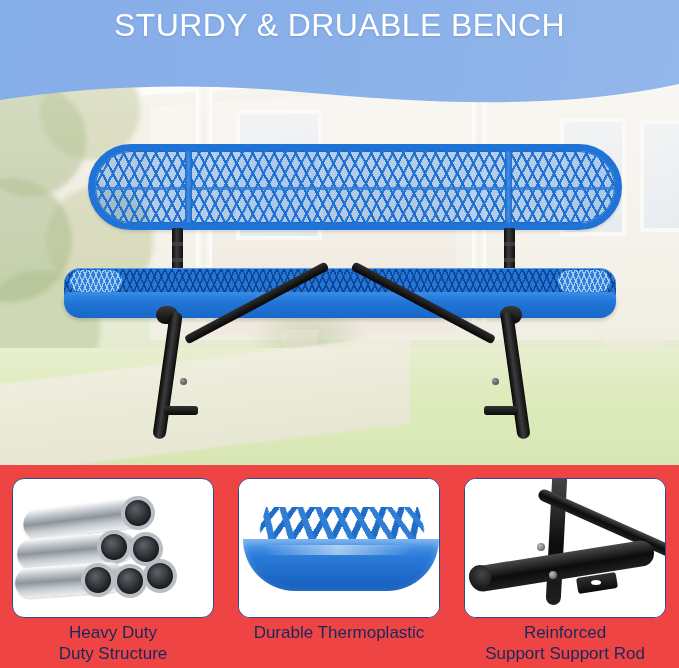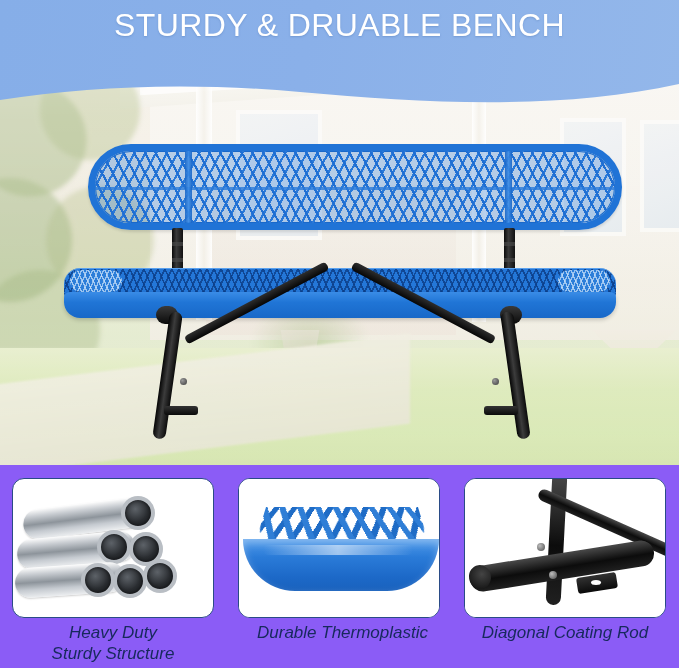--- a/index.html
+++ b/index.html
@@ -3,21 +3,21 @@
 <meta charset="utf-8">
 <style>
   * { margin:0; padding:0; box-sizing:border-box; }
   body {
     width:679px; height:668px;
     background:#ffffff;
     font-family:"Liberation Sans", sans-serif;
     overflow:hidden;
     position:relative;
   }
-  #page { position:relative; width:679px; height:668px; overflow:hidden; background:#8b5cf6; }
+  #page { position:relative; width:679px; height:668px; overflow:hidden; background:#ef4444; }
 
   
   .hero { position:absolute; left:0; top:0; width:679px; height:465px; overflow:hidden; }
 
   
   .bg-photo { position:absolute; inset:0; overflow:hidden; }
   .sky-wash { position:absolute; left:0; top:0; width:679px; height:470px;
     background:linear-gradient(180deg,#efe9dd 0%, #f2ece0 30%, #eae6d6 45%, #e6e9cf 58%, #dfe7c6 72%, #d6e3ba 100%); }
   .house {
     position:absolute; left:150px; top:40px; width:560px; height:300px;
@@ -189,29 +189,29 @@
     position:absolute; height:9px;
     background:linear-gradient(180deg,#2e2e2e,#060606);
     border-radius:4px;
   }
   .dg-l { left:186px; top:336px; width:160px; transform:rotate(-28deg); transform-origin:left center; }
   .dg-r { left:334px; top:336px; width:160px; transform:rotate(28deg); transform-origin:right center; }
   .bolt { position:absolute; width:7px; height:7px; border-radius:50%;
     background:radial-gradient(circle at 35% 35%,#9a9a9a,#3a3a3a); }
 
   
-  .panels { position:absolute; left:0; top:470px; width:679px; height:198px;font-style:italic; }
+  .panels { position:absolute; left:0; top:470px; width:679px; height:198px; }
   .panel { position:absolute; top:8px; width:202px; height:140px;
     border:1.5px solid #2a4b86; border-radius:12px; background:#ffffff; overflow:hidden; }
   .p1 { left:12px; } .p2 { left:238px; } .p3 { left:464px; }
   .caption {
     position:absolute; top:152px; width:202px; text-align:center;
     color:#17295c; font-size:17px; line-height:21px; font-weight:400;
   }
-  .c1 { left:12px; } .c2 { left:226px;text-align:right; } .c3 { left:464px; }
+  .c1 { left:12px; } .c2 { left:238px; } .c3 { left:464px; }
 
   
   .tubes { position:absolute; inset:0; }
   .tube {
     position:absolute; height:30px; border-radius:15px;
     background:linear-gradient(180deg,#fdfdfd 0%, #c9cdd2 22%, #8d949b 50%, #c5cad0 74%, #eceef0 100%);
     box-shadow:0 1px 2px rgba(0,0,0,.2);
   }
   .tube-end {
     position:absolute; width:34px; height:34px; border-radius:50%;
@@ -341,21 +341,21 @@
         <div class="tube-end" style="left:116px; top:53px;"></div>
 
         <div class="tube" style="left:2px; top:86px; width:110px; transform:rotate(-4deg);"></div>
         <div class="tube-end" style="left:68px; top:84px;"></div>
         <div class="tube-end" style="left:100px; top:85px;"></div>
         <div class="tube-end" style="left:130px; top:80px;"></div>
       </div>
     </div>
     <div class="caption c1">
       <div>Heavy Duty</div>
-      <div>Sturdy Structure</div>
+      <div>Duty Structure</div>
     </div>
 
     <div class="panel p2">
       <div class="tp-wrap">
         <div class="tp-mesh"></div>
         <div class="tp-rail"></div>
         <div class="tp-gloss"></div>
       </div>
     </div>
     <div class="caption c2">
@@ -368,16 +368,17 @@
         <div class="rod rod-diag"></div>
         <div class="rod rod-horiz"></div>
         <div class="rod-cap"></div>
         <div class="rod-plate"></div>
         <div class="rod-hole"></div>
         <div class="rod-bolt" style="left:72px; top:64px;"></div>
         <div class="rod-bolt" style="left:84px; top:92px;"></div>
       </div>
     </div>
     <div class="caption c3">
-      <div>Diagonal Coating Rod</div>
+      <div>Reinforced</div>
+      <div>Support Support Rod</div>
     </div>
   </div>
 </div>
 
 </body></html>

